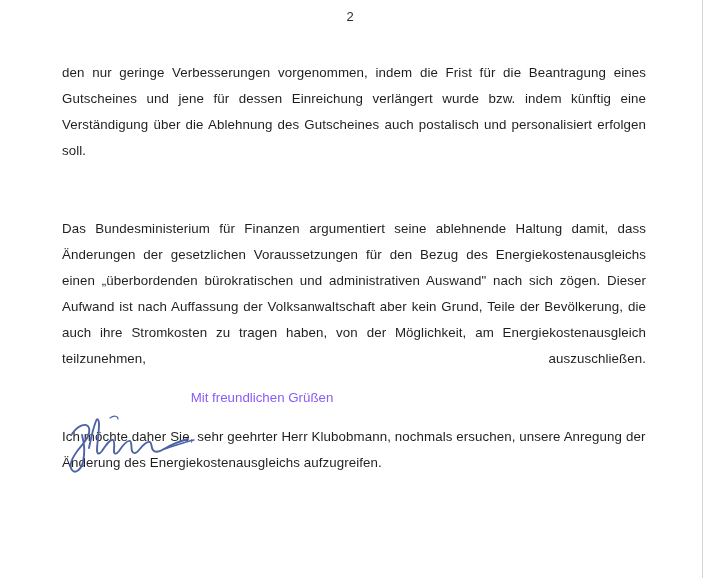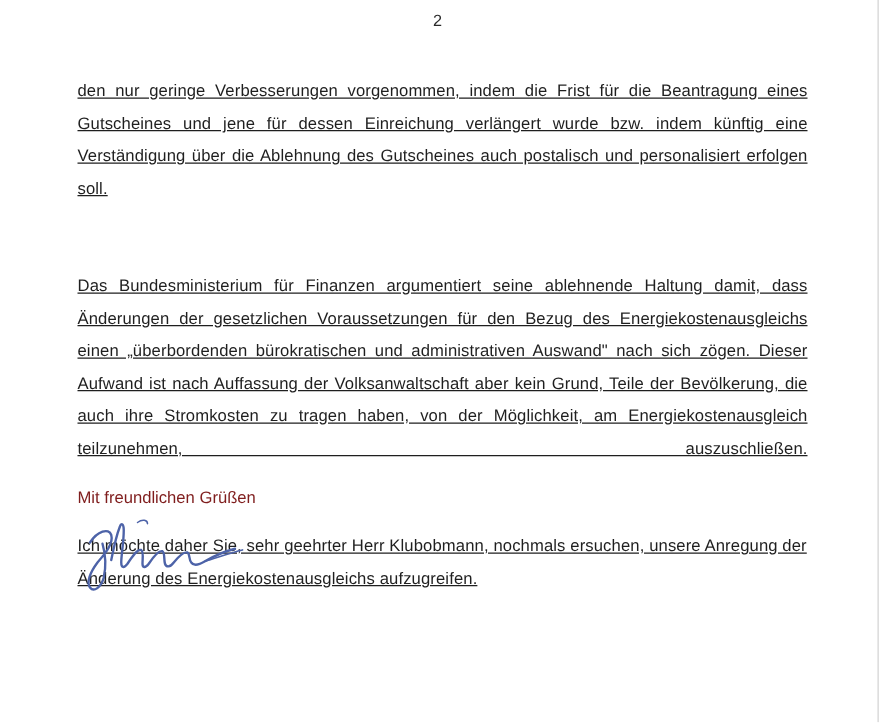--- a/index.html
+++ b/index.html
@@ -44,21 +44,20 @@
     width: 584px;
   }
   .para {
     font-size: 13.3px;
     line-height: 26px;
     text-align: justify;
     text-justify: inter-word;
     margin: 0 0 26px 0;
     color: #1f1f1f;
     letter-spacing: 0.1px;
-    text-decoration: underline;
     -webkit-font-smoothing: antialiased;
   }
   .para:last-of-type {
     margin-bottom: 0;
   }
   
   .para.justified::after {
     content: "";
     display: inline-block;
     width: 100%;
@@ -68,23 +67,23 @@
   }
   .closing-block {
     position: absolute;
     left: 62px;
     top: 388px;
     width: 400px;
   }
   .closing-line {
     font-size: 13.3px;
     line-height: 20px;
-    color: #7f1d1d;
+    color: #8b5cf6;
     margin: 0;
-    text-align: left;
+    text-align: center;
   }
   .signature {
     position: absolute;
     left: 58px;
     top: 408px;
     width: 180px;
     height: 70px;
     pointer-events: none;
   }
   .signature svg {

